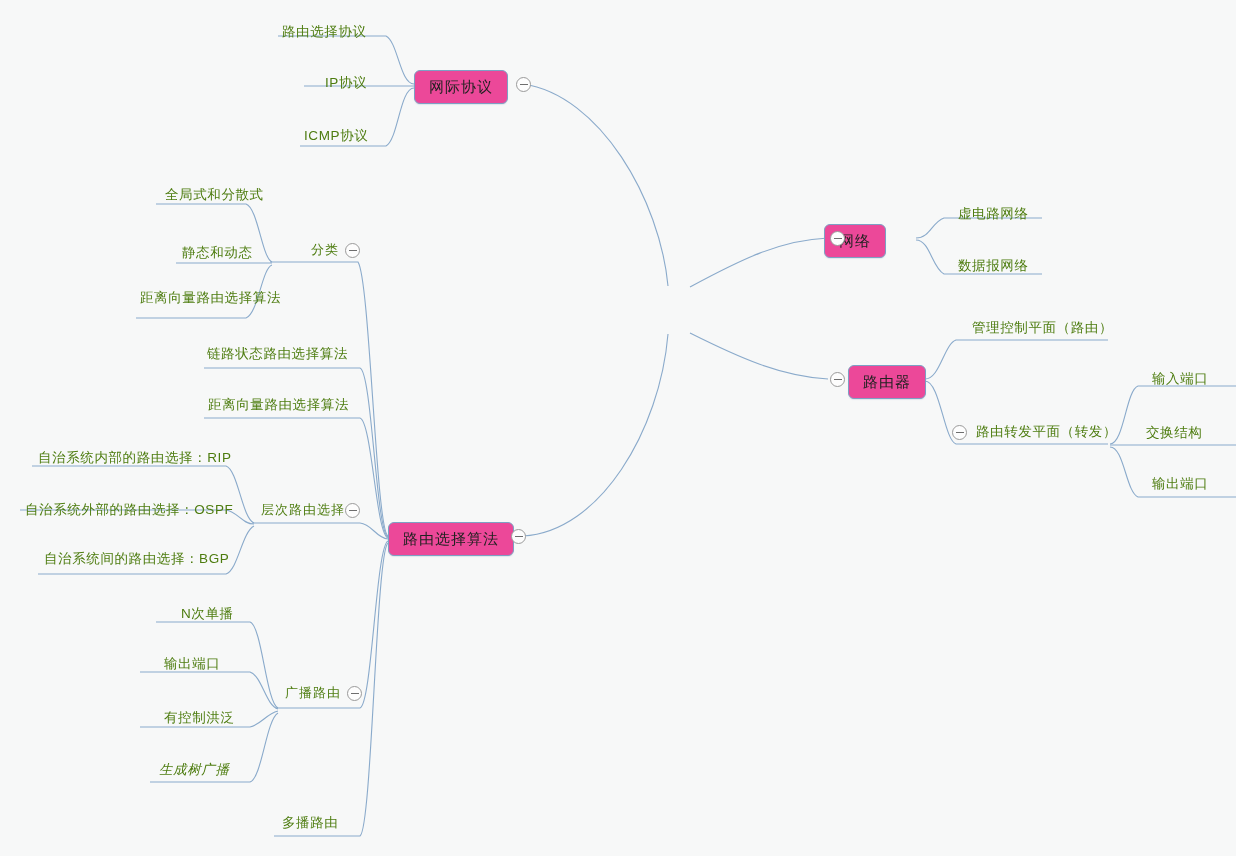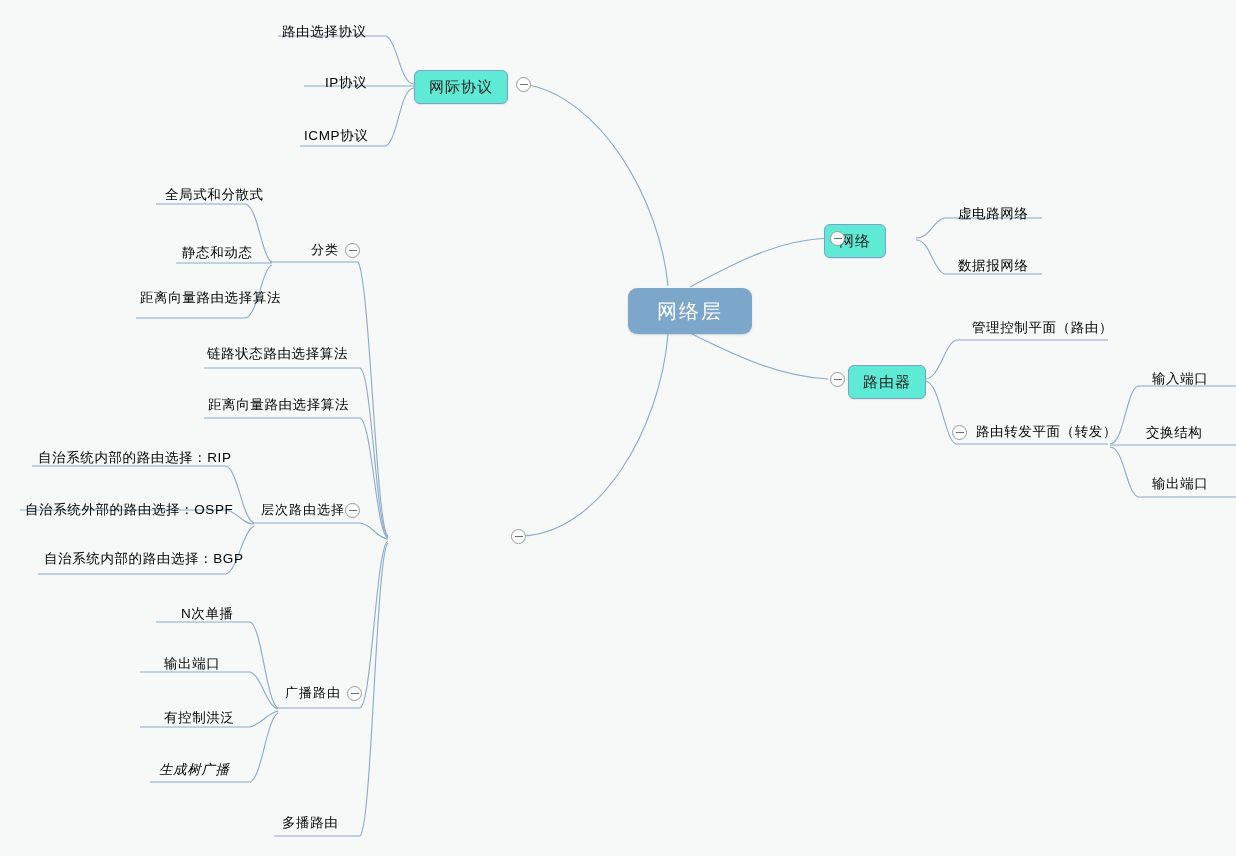--- a/index.html
+++ b/index.html
@@ -21,33 +21,33 @@
     color:#ffffff;
     border-radius:9px;
     font-size:20px;
     line-height:1;
     padding:13px 29px;
     letter-spacing:2px;
     box-shadow:0 1px 2px rgba(80,110,140,.25);
   }
 
   .box-node{
-    background:#5eead4;
+    background:#ec4899;
     border:1px solid #7da0c4;
     border-radius:6px;
     color:#222222;
     font-size:15px;
     line-height:1;
     padding:8px 14px 9px 14px;
     letter-spacing:1px;
     box-shadow:0 1px 1px rgba(120,150,180,.18);
   }
 
   .text-node{
-    color:#000000;
+    color:#4d7c0f;
     font-size:13.5px;
     line-height:1;
     letter-spacing:.6px;
     padding:0 4px 3px 4px;
   }
   .text-node.mid{font-size:13px;letter-spacing:1px;}
 
   
   .toggle{
     position:absolute;
@@ -111,21 +111,20 @@
       <path d="M254 526 C 242 532, 238 570, 226 574 L 38 574"></path>
 
       <path d="M278 708 C 266 702, 262 626, 250 622 L 156 622"></path>
       <path d="M278 709 C 266 706, 262 676, 250 672 L 140 672"></path>
       <path d="M278 711 C 266 714, 262 724, 250 727 L 140 727"></path>
       <path d="M278 713 C 266 720, 262 778, 250 782 L 150 782"></path>
 
     </g>
   </svg>
 
-  <div class="node root-node" style="left:628px;top:288px;">网络层</div>
 
   <div class="node box-node" style="left:414px;top:70px;">网际协议</div>
   <div class="toggle" style="left:516px;top:77px;"></div>
 
   <div class="node text-node" style="left:278px;top:25px;">路由选择协议</div>
   <div class="node text-node" style="left:321px;top:76px;">IP协议</div>
   <div class="node text-node" style="left:300px;top:129px;">ICMP协议</div>
 
   <div class="node box-node" style="left:824px;top:224px;">网络</div>
   <div class="toggle" style="left:830px;top:231px;"></div>
@@ -137,38 +136,39 @@
   <div class="toggle" style="left:830px;top:372px;"></div>
 
   <div class="node text-node" style="left:968px;top:321px;">管理控制平面（路由）</div>
   <div class="node text-node" style="left:972px;top:425px;">路由转发平面（转发）</div>
   <div class="toggle" style="left:952px;top:425px;"></div>
 
   <div class="node text-node" style="left:1148px;top:372px;">输入端口</div>
   <div class="node text-node" style="left:1142px;top:426px;">交换结构</div>
   <div class="node text-node" style="left:1148px;top:477px;">输出端口</div>
 
+  <div class="node box-node" style="left:388px;top:522px;">路由选择算法</div>
   <div class="toggle" style="left:511px;top:529px;"></div>
 
   <div class="node text-node mid" style="left:307px;top:243px;">分类</div>
   <div class="toggle" style="left:345px;top:243px;"></div>
 
   <div class="node text-node" style="left:161px;top:188px;">全局式和分散式</div>
   <div class="node text-node" style="left:178px;top:246px;">静态和动态</div>
   <div class="node text-node" style="left:136px;top:291px;">距离向量路由选择算法</div>
 
   <div class="node text-node" style="left:203px;top:347px;">链路状态路由选择算法</div>
   <div class="node text-node" style="left:204px;top:398px;">距离向量路由选择算法</div>
 
   <div class="node text-node mid" style="left:257px;top:503px;">层次路由选择</div>
   <div class="toggle" style="left:345px;top:503px;"></div>
 
   <div class="node text-node" style="left:34px;top:451px;">自治系统内部的路由选择：RIP</div>
   <div class="node text-node" style="left:21px;top:503px;">自治系统外部的路由选择：OSPF</div>
-  <div class="node text-node" style="left:40px;top:552px;">自治系统内部的路由选择：BGP</div>
+  <div class="node text-node" style="left:40px;top:552px;">自治系统间的路由选择：BGP</div>
 
   <div class="node text-node mid" style="left:281px;top:686px;">广播路由</div>
   <div class="toggle" style="left:347px;top:686px;"></div>
 
   <div class="node text-node" style="left:177px;top:607px;">N次单播</div>
   <div class="node text-node" style="left:160px;top:657px;">输出端口</div>
   <div class="node text-node" style="left:160px;top:711px;">有控制洪泛</div>
   <div class="node text-node" style="left:155px;top:763px;font-style:italic;">生成树广播</div>
 
   <div class="node text-node" style="left:278px;top:816px;">多播路由</div>

